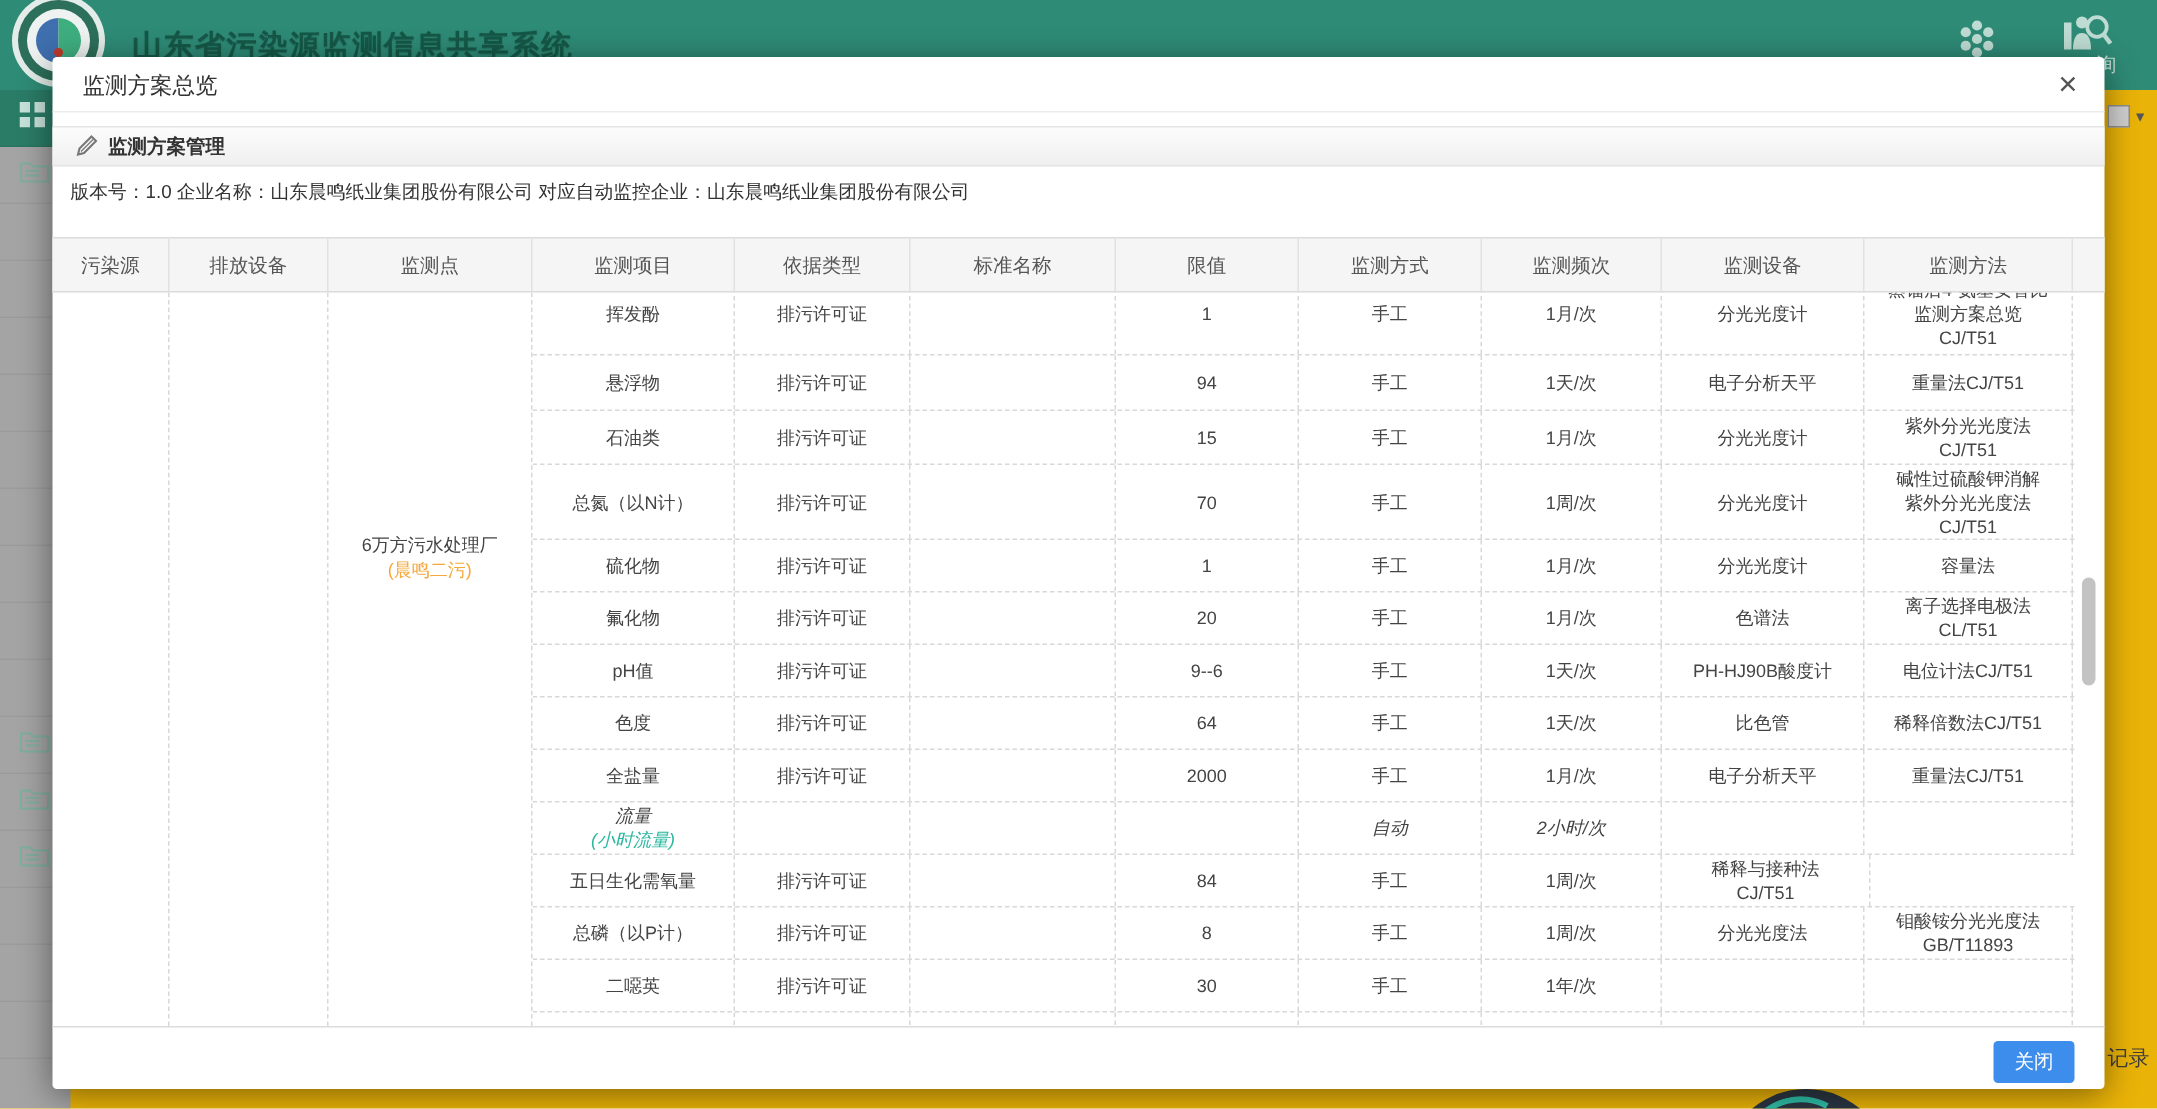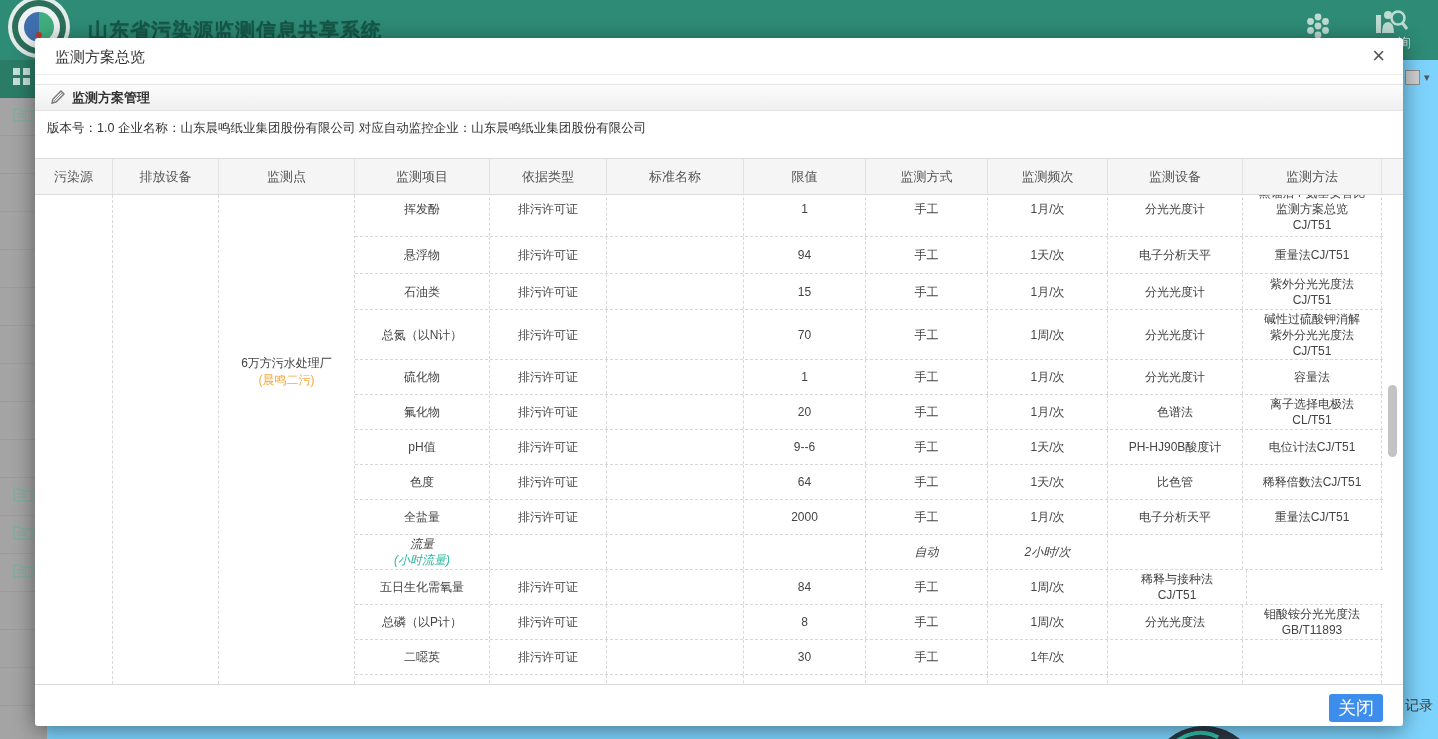--- a/index.html
+++ b/index.html
@@ -1,18 +1,18 @@
 <!DOCTYPE html>
 <html style="--teal: #2E8B76; --red: #E23B2E; --yellow: #F5A83C; --green: #2AB7A0; --blue: #3D8EEC;"><head>
 <meta charset="utf-8">
 <style>
   * { margin:0; padding:0; box-sizing:border-box; }
   html,body { width:1438px; height:739px; }
   body { font-family:"Liberation Sans","DejaVu Sans",sans-serif; }
-  .page { position:relative; width:1438px; height:739px; overflow:hidden; background:#7dd3fc; }
+  .page { position:relative; width:1438px; height:739px; overflow:hidden; background:#eab308; }
 
   
   .app-header { position:absolute; left:0; top:0; width:1438px; height:60px; background:var(--teal,#2E8B76); }
   .logo { position:absolute; left:6px; top:-6px; width:66px; height:66px; }
   .app-title { position:absolute; left:88px; top:17px; font-size:20px; font-weight:bold; color:#155847; letter-spacing:1px; text-shadow:0 1px 1px rgba(0,0,0,0.25); white-space:nowrap; }
   .apps-icon { position:absolute; left:1300px; top:7px; width:36px; height:36px; cursor:pointer; }
   .searchq-icon { position:absolute; left:1372px; top:5px; width:38px; height:34px; cursor:pointer; }
   .query-label { position:absolute; left:1398px; top:34px; font-size:13px; color:#c6ddd6; }
 
   
@@ -52,21 +52,21 @@
   .mp-alias { color:var(--yellow,#F5A83C); }
   .rows-wrap { flex:1; position:relative; overflow:hidden; }
   .rows { margin-top:-13px; }
   .trow { display:flex; border-bottom:1px dashed #d8d8d8; }
   .tcell { display:flex; flex-direction:column; align-items:center; justify-content:center; text-align:center; font-size:12px; line-height:16px; color:#444; border-right:1px dashed #d8d8d8; white-space:pre-line; padding:1px 2px; }
   .sub-green { color:var(--green,#2AB7A0); }
   .gutter { width:20px; position:relative; }
   .scroll-thumb { position:absolute; left:5px; top:190px; width:9px; height:72px; border-radius:5px; background:#c3c3c3; cursor:pointer; }
 
   .modal-footer { position:absolute; left:0; top:647px; width:100%; height:41px; }
-  .close-btn { position:absolute; right:20px; top:9px; width:54px; height:28px; background:var(--blue,#3D8EEC); color:#fff; font-size:18px; border:none; border-radius:3px; cursor:pointer; font-family:inherit; }
+  .close-btn { position:absolute; right:20px; top:9px; width:54px; height:28px; background:var(--blue,#3D8EEC); color:#fff; font-size:13px; border:none; border-radius:3px; cursor:pointer; font-family:inherit; }
 </style>
 </head>
 <body>
 
 <div class="page">
 
   <div class="app-header">
     <div class="logo">
       <svg width="66" height="66" viewBox="0 0 66 66">
         <circle cx="33" cy="33" r="31" fill="#e3ece8"></circle>

